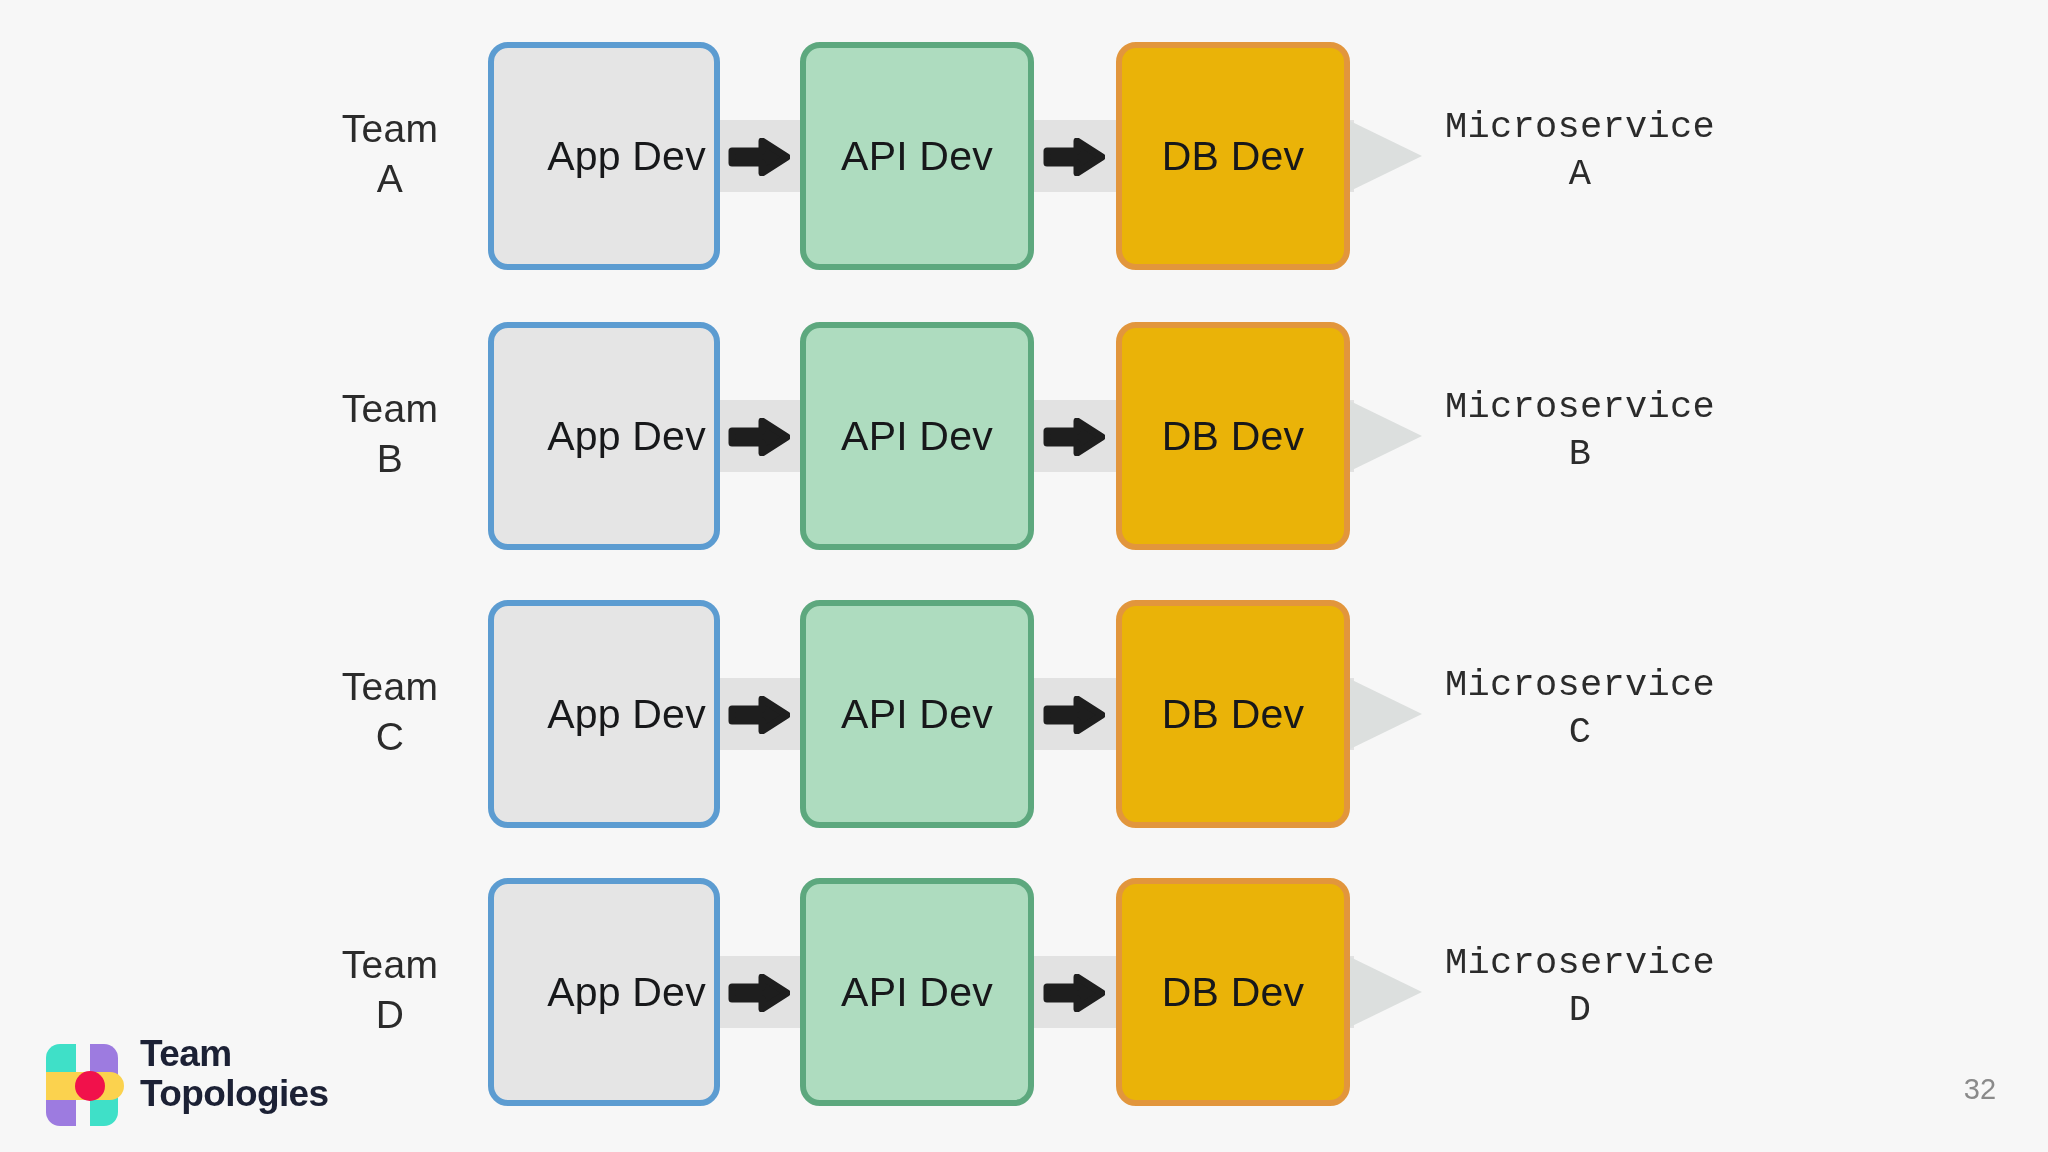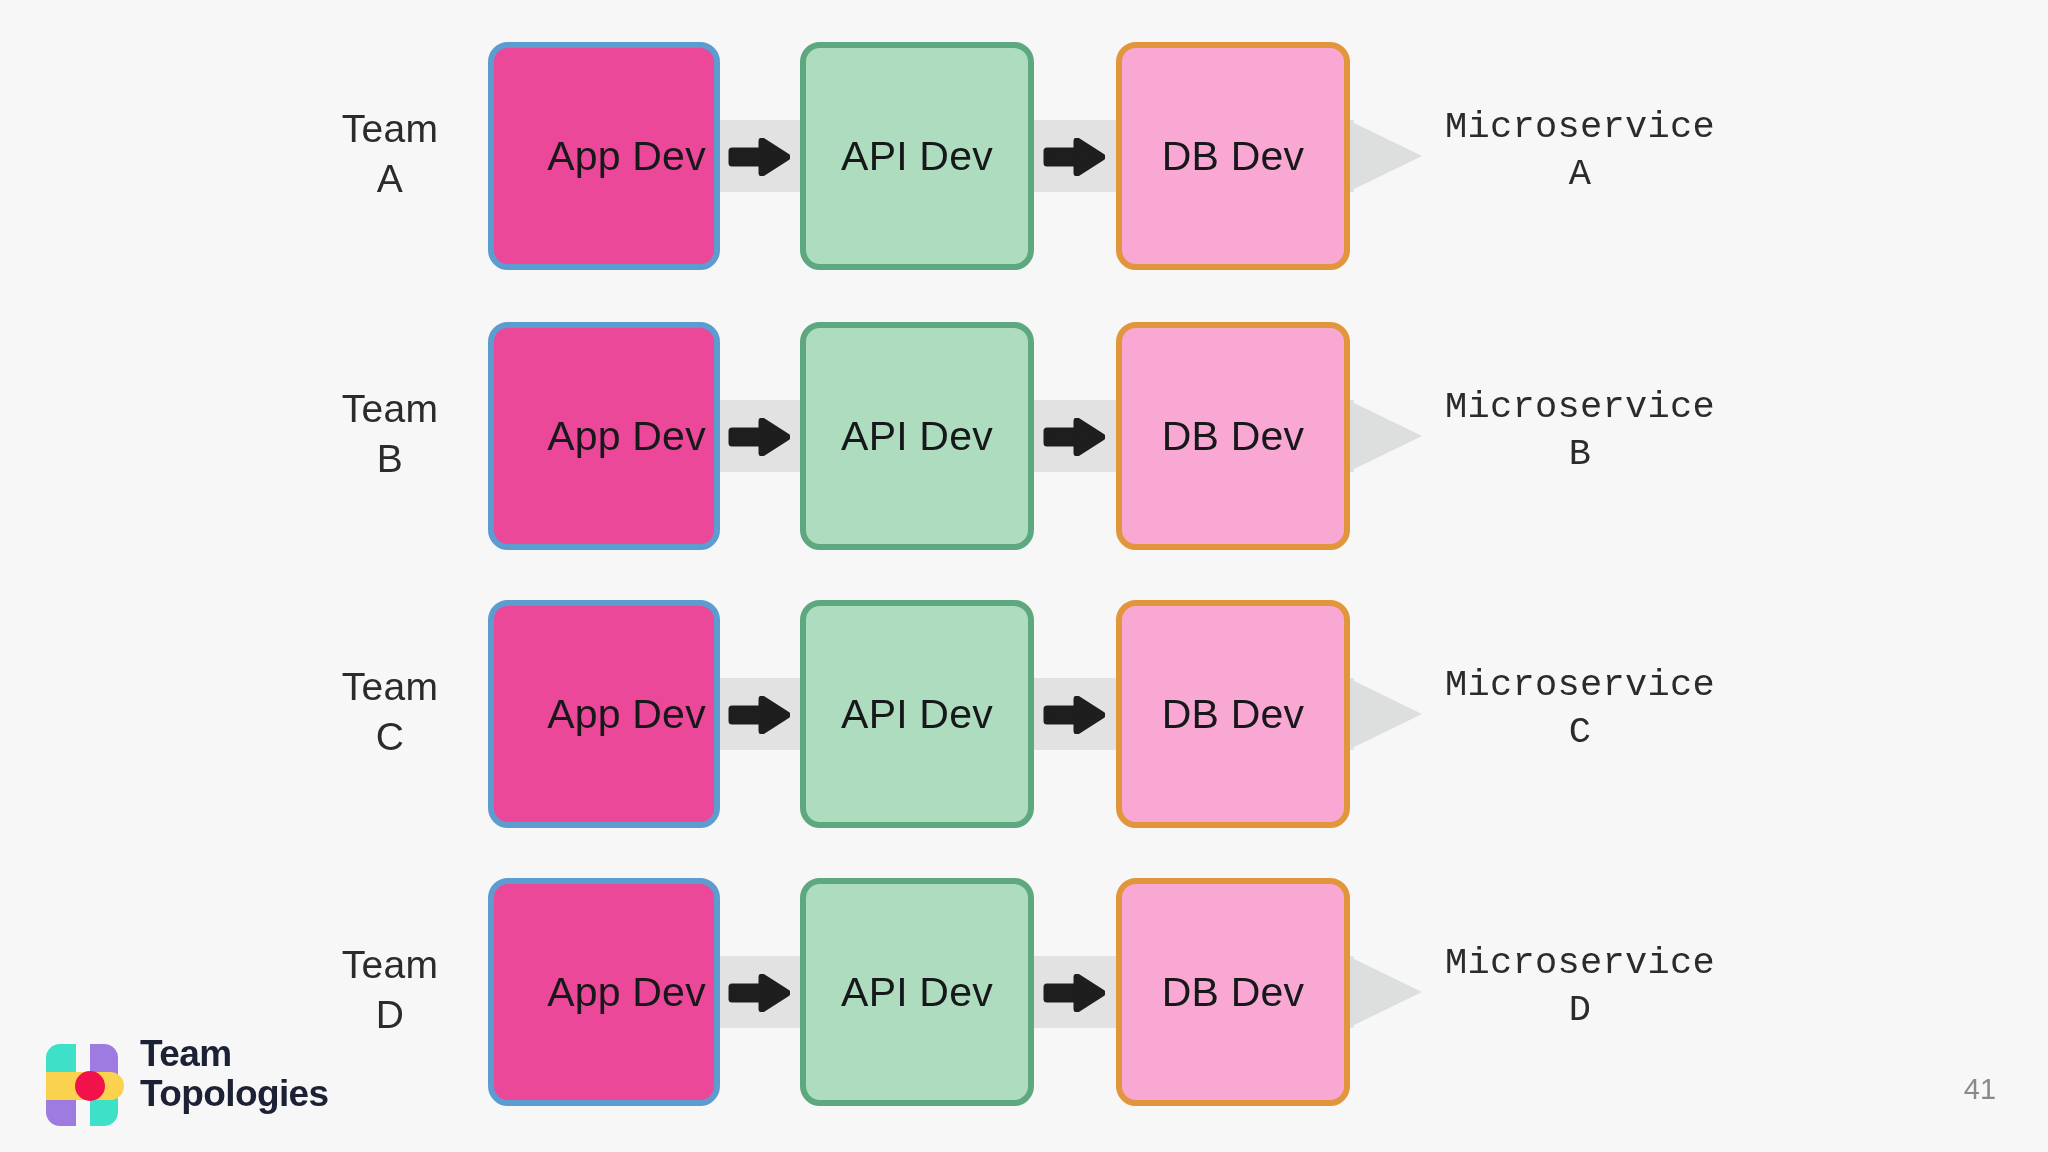--- a/index.html
+++ b/index.html
@@ -91,23 +91,23 @@
     box-sizing: border-box;
     display: flex;
     align-items: center;
     justify-content: center;
     font-family: "Liberation Sans", sans-serif;
     font-size: 41px;
     font-weight: 400;
     color: #17181A;
     letter-spacing: 0.2px;
   }
-  .stage-app  { left: 488px;  width: 232px; background: #ec4899; border-color: #5C9CD1; padding-left: 45px; }
+  .stage-app  { left: 488px;  width: 232px; background: #e5e5e5; border-color: #5C9CD1; padding-left: 45px; }
   .stage-api  { left: 800px;  width: 234px; background: #AEDCBF; border-color: #5DA87E; border-radius: 20px; }
-  .stage-db   { left: 1116px; width: 234px; background: #f9a8d4; border-color: #E2963C; }
+  .stage-db   { left: 1116px; width: 234px; background: #eab308; border-color: #E2963C; }
 
   
   .arrow {
     position: absolute;
     top: 96px;
     width: 62px;
     height: 38px;
   }
   .arrow-1 { left: 728px; }
   .arrow-2 { left: 1043px; }
@@ -329,15 +329,15 @@
 
         <circle cx="48" cy="46" r="15" fill="#F1114B"></circle>
       </svg>
     </div>
     <div class="logo-word">
       <span>Team</span>
       <span>Topologies</span>
     </div>
   </div>
 
-  <div id="page-num">41</div>
+  <div id="page-num">32</div>
 
 </div>
 
 </body></html>

